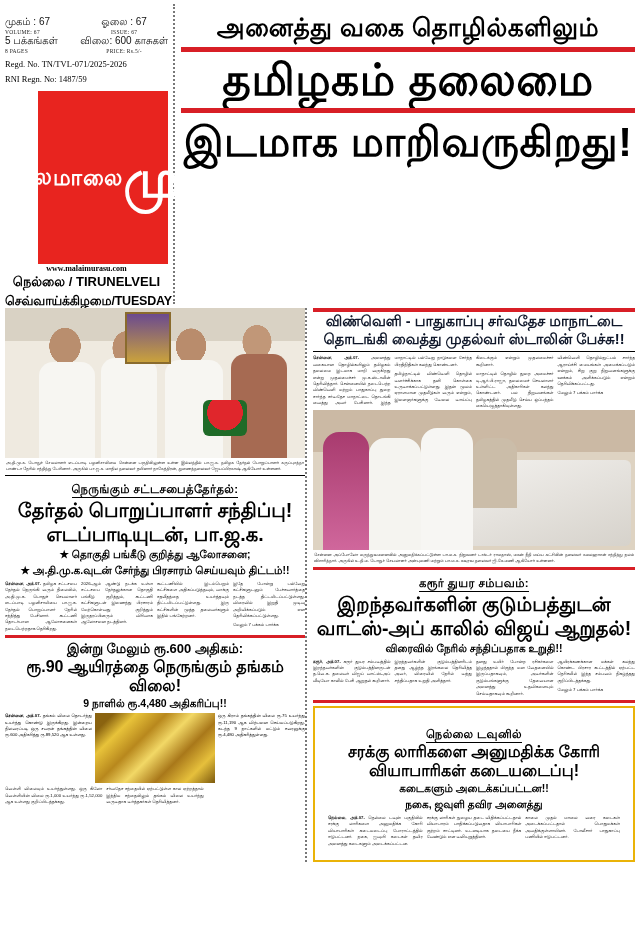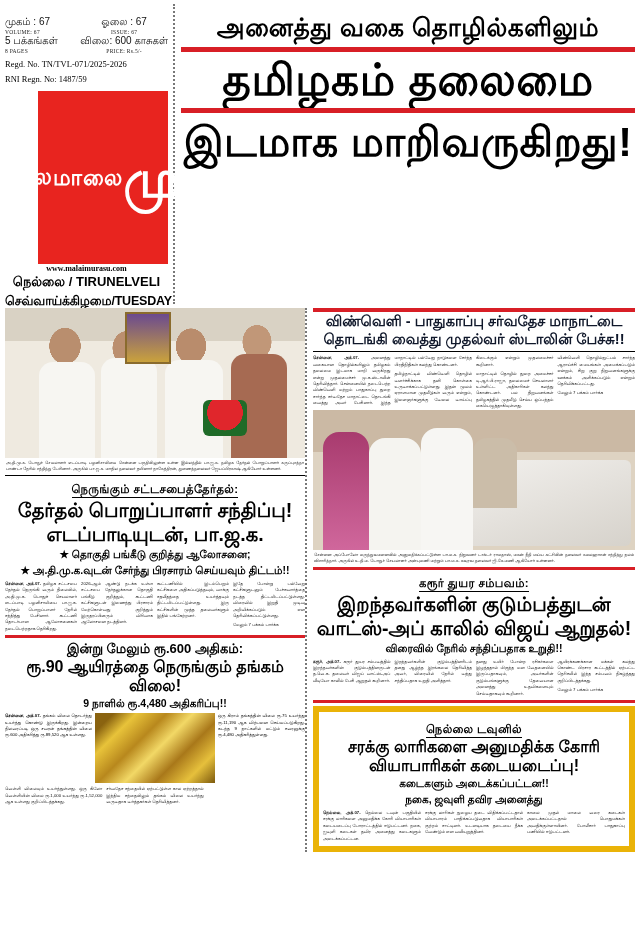--- a/index.html
+++ b/index.html
@@ -113,21 +113,21 @@
     background:#f5f4f0; border-radius:16px 16px 0 0; }
   .ph-hosp .w3 { position:absolute; left:108px; bottom:0; width:52px; height:122px;
     background:#f7f6f3; border-radius:16px 16px 0 0; }
   .ph-hosp .w4 { position:absolute; left:160px; bottom:42px; width:44px; height:70px;
     background:#cbbda9; border-radius:14px 14px 0 0; }
 
   .ph-gold { height:70px; background:
       linear-gradient(135deg,#8a6310 0 10%, #e8c33a 22%, #b8881d 38%, #f2d866 52%, #a9781a 68%, #e6c03c 84%, #7d5a0e 100%); }
   .sep-red { height:3px; background:#d81f26; margin:3px 0; }
   .sep-blk { height:1px; background:#000; margin:3px 0; }
-  .boxed-red { border:6px solid #eab308; padding:4px; }
+  .boxed-red { border:2px solid #eab308; padding:13px; }
   .small-head { text-align:center; font-size:13px; font-weight:bold; }
   .mid-head { text-align:center; font-size:16px; font-weight:bold; line-height:1.15; }
 </style>
 </head>
 <body>
 
 <div class="page">
 
   <div class="top">
 

